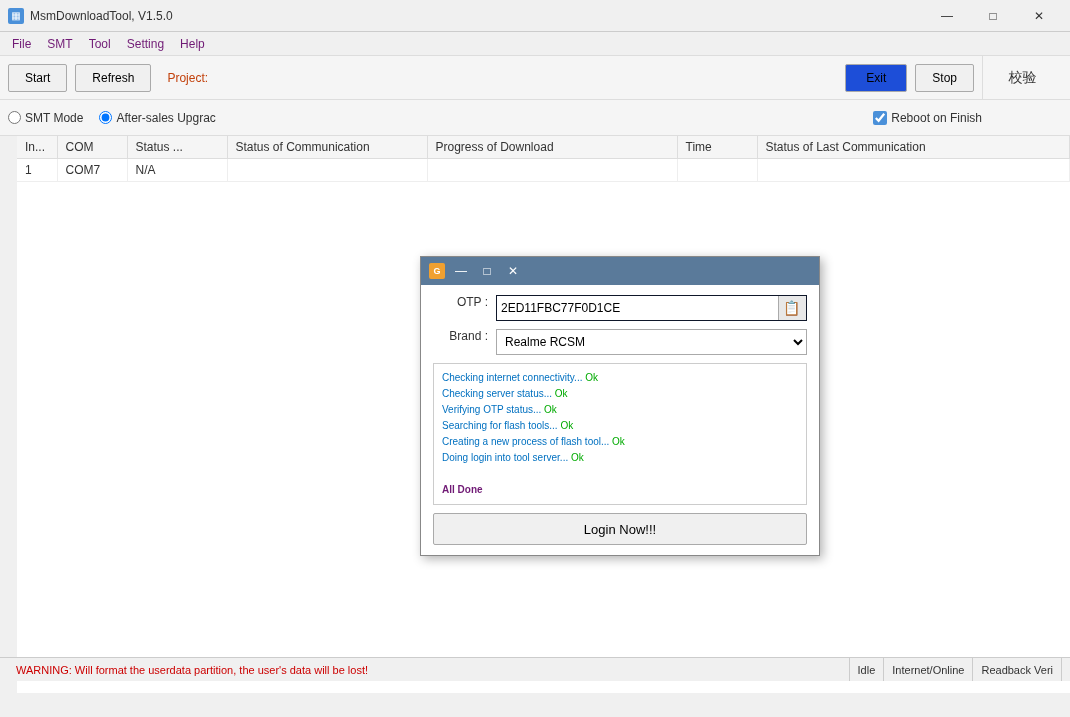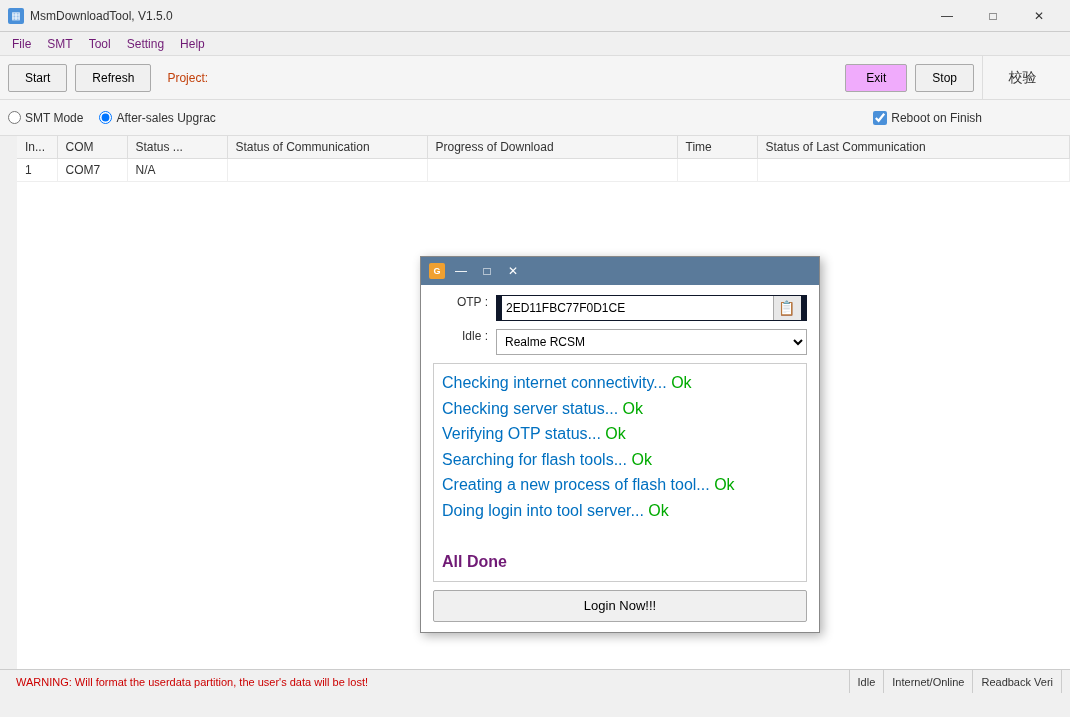--- a/index.html
+++ b/index.html
@@ -95,21 +95,21 @@
     .project-label {
       font-size: 12px;
       color: #c2410c;
       margin-left: 8px;
     }
     .exit-btn {
       margin-left: auto;
       height: 28px;
       padding: 0 20px;
       border: 1px solid #aaa;
-      background: #f0abfc;
+      background: #1d4ed8;
       cursor: pointer;
       font-size: 12px;
       border-radius: 2px;
     }
     .stop-btn {
       height: 28px;
       padding: 0 16px;
       border: 1px solid #aaa;
       background: #f0f0f0;
       cursor: pointer;
@@ -204,21 +204,21 @@
       display: flex;
       flex-direction: column;
       height: calc(717px - 32px - 24px - 44px - 36px - 24px);
       position: relative;
       padding-left: 17px;
     }
 
     
     .status-bar {
       position: absolute;
-      bottom: 0;
+      bottom: 12px;
       left: 0;
       right: 0;
       height: 24px;
       background: #f0f0f0;
       border-top: 1px solid #ccc;
       display: flex;
       align-items: center;
       padding: 0 8px;
       font-size: 11px;
       color: #333;
@@ -305,21 +305,21 @@
     .field-label {
       width: 55px;
       text-align: right;
       font-size: 12px;
       color: #333;
     }
     .field-input-wrap {
       flex: 1;
       display: flex;
       align-items: center;
-      border: 6px solid #0f172a;
+      border: 1px solid #0f172a;
       height: 26px;
     }
     .field-input {
       flex: 1;
       border: none;
       outline: none;
       font-size: 12px;
       padding: 0 4px;
       height: 24px;
     }
@@ -342,21 +342,21 @@
       font-size: 12px;
       padding: 0 4px;
       outline: none;
       background: white;
     }
     .log-area {
       border: 1px solid #ccc;
       background: #fff;
       min-height: 140px;
       padding: 6px 8px;
-      font-size: 16px;
+      font-size: 10px;
       margin-bottom: 8px;
       line-height: 1.6;
     }
     .log-line { display: block; }
     .log-blue { color: #0070c0; }
     .log-green { color: #00aa00; }
     .log-bold-green { color: #701a75; font-weight: bold; }
     .login-btn {
       width: 100%;
       height: 32px;
@@ -466,21 +466,21 @@
         <div class="field-row">
           <span class="field-label">OTP :</span>
           <div class="field-input-wrap">
             <input class="field-input" type="text" value="2ED11FBC77F0D1CE" readonly="" style="">
             <button class="copy-btn" title="Copy">📋</button>
           </div>
         </div>
 
         
         <div class="field-row">
-          <span class="field-label">Idle :</span>
+          <span class="field-label">Brand :</span>
           <select class="field-select">
             <option>Realme RCSM</option>
           </select>
         </div>
 
         
         <div class="log-area">
           <span class="log-line">
             <span class="log-blue">Checking internet connectivity... </span><span class="log-green">Ok</span>
           </span>

